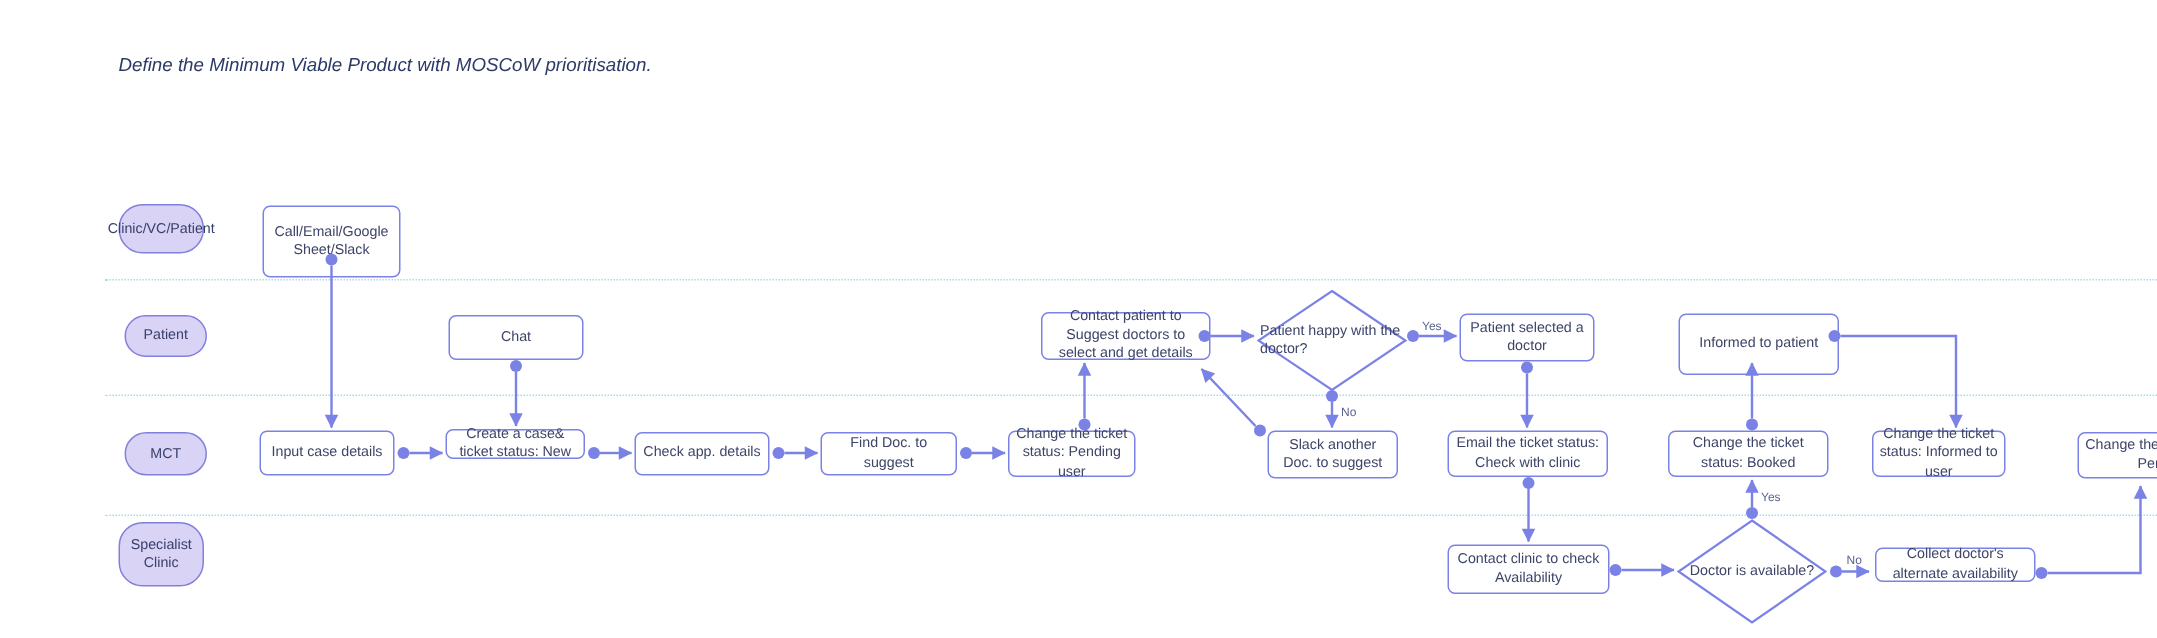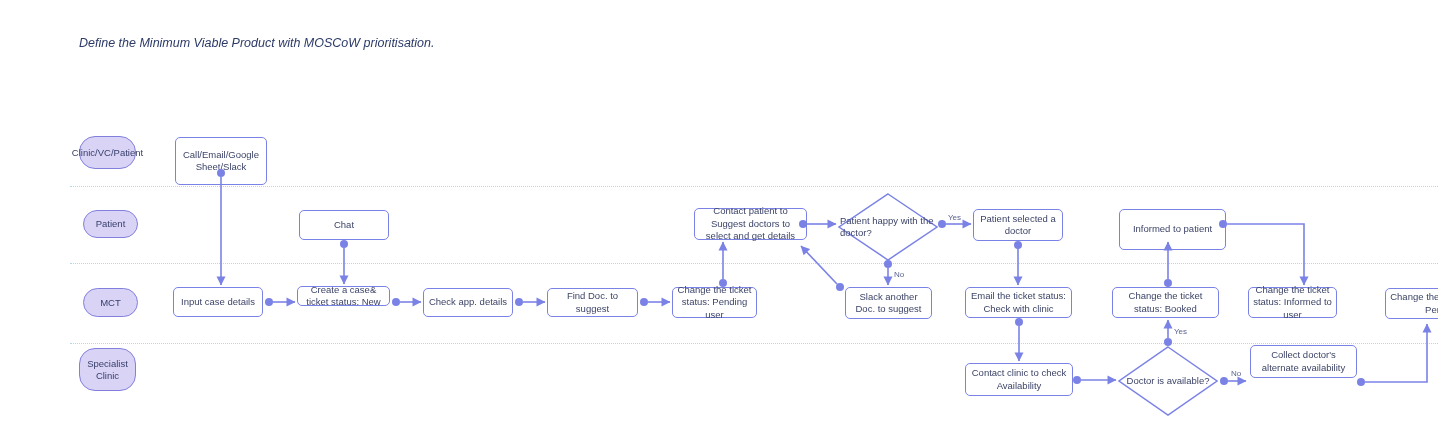--- a/index.html
+++ b/index.html
@@ -63,21 +63,21 @@
 <div class="node" style="left:297px;top:286px;width:93px;height:20px">Create a case&amp; ticket status: New</div>
 <div class="node" style="left:423px;top:288px;width:90px;height:29px">Check app. details</div>
 <div class="node" style="left:547px;top:288px;width:91px;height:29px">Find Doc. to suggest</div>
 <div class="node" style="left:672px;top:287px;width:85px;height:31px">Change the ticket status: Pending user</div>
 <div class="node" style="left:845px;top:287px;width:87px;height:32px">Slack another Doc. to suggest</div>
 <div class="node" style="left:965px;top:287px;width:107px;height:31px">Email the ticket status: Check with clinic</div>
 <div class="node" style="left:1112px;top:287px;width:107px;height:31px">Change the ticket status: Booked</div>
 <div class="node" style="left:1248px;top:287px;width:89px;height:31px">Change the ticket status: Informed to user</div>
 <div class="node" style="left:1385px;top:288px;width:115px;height:31px">Change the ticket status: Pending</div>
 <div class="node" style="left:965px;top:363px;width:108px;height:33px">Contact clinic to check Availability</div>
-<div class="node" style="left:1250px;top:345px;width:107px;height:33px">Collect doctor's alternate availability</div>
+<div class="node" style="left:1250px;top:365px;width:107px;height:23px">Collect doctor's alternate availability</div>
 
 <div class="diamond" style="left:838px;top:193px;width:100px;height:68px">
   <svg viewBox="0 0 100 68" preserveAspectRatio="none">
     <polygon points="50,1 99,34 50,67 1,34" fill="#ffffff" stroke="#7b82e6" stroke-width="1.5"></polygon>
   </svg>
   <div class="dlabel">Patient happy with the doctor?</div>
 </div>
 <div class="diamond" style="left:1118px;top:346px;width:100px;height:70px">
   <svg viewBox="0 0 100 70" preserveAspectRatio="none">
     <polygon points="50,1 99,35 50,69 1,35" fill="#ffffff" stroke="#7b82e6" stroke-width="1.5"></polygon>

